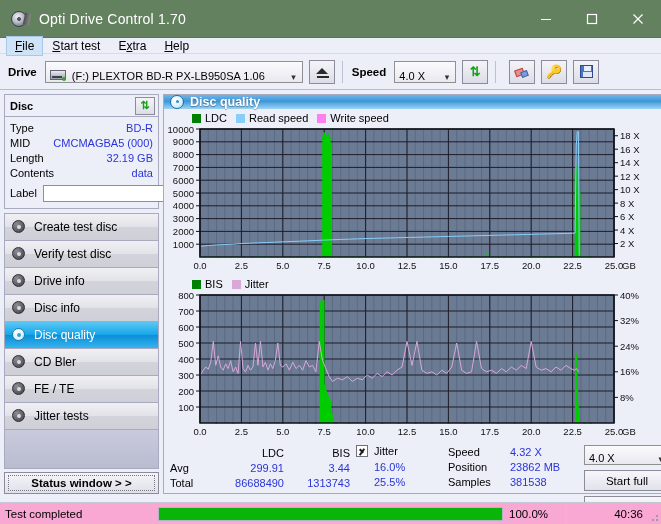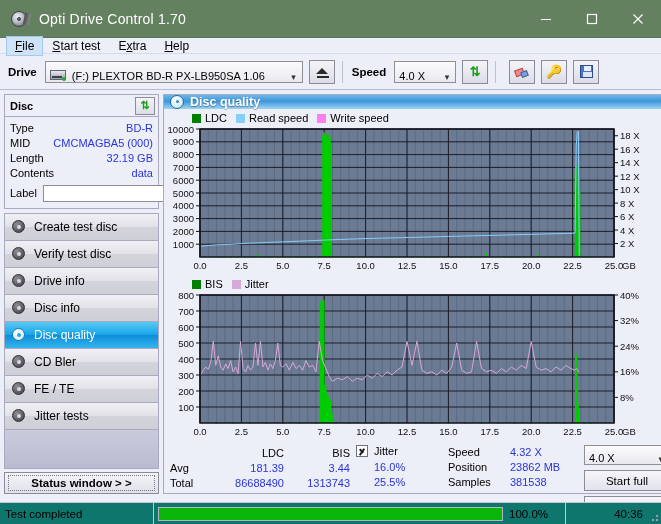--- a/index.html
+++ b/index.html
@@ -387,21 +387,21 @@
     display:flex;align-items:center;justify-content:center;
     font-size: 11.5px;
     box-sizing:border-box;
     margin-bottom: 5px;
   }
   
   .statusbar {
     position: absolute;
     left: 0; right: 0; bottom: 0;
     height: 22px;
-    background: #0f766e;
+    background: #f9a8d4;
     border-top: 1px solid #c6c6d4;
     display: flex;
     align-items: center;
     font-size: 11.5px;
     box-sizing: border-box;
   }
   .sb-text { width: 148px; padding-left: 5px; }
   .sb-progress-cell {
     flex: 1 1 auto;
     border-left: 1px solid #c6c6d4;
@@ -1002,21 +1002,21 @@
 
       <div class="results">
         <div class="res-left">
           <div class="res-row head">
             <span class="rh"></span>
             <span class="rc">LDC</span>
             <span class="rc">BIS</span>
           </div>
           <div class="res-row">
             <span class="rh">Avg</span>
-            <span class="rc">181.39</span>
+            <span class="rc">299.91</span>
             <span class="rc">3.44</span>
           </div>
           <div class="res-row">
             <span class="rh">Total</span>
             <span class="rc">86688490</span>
             <span class="rc">1313743</span>
           </div>
         </div>
 
         <div class="res-mid">

